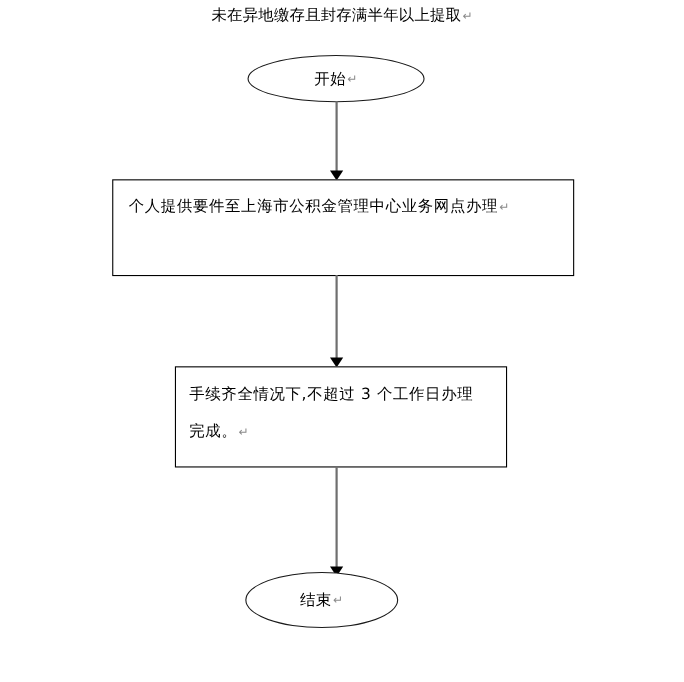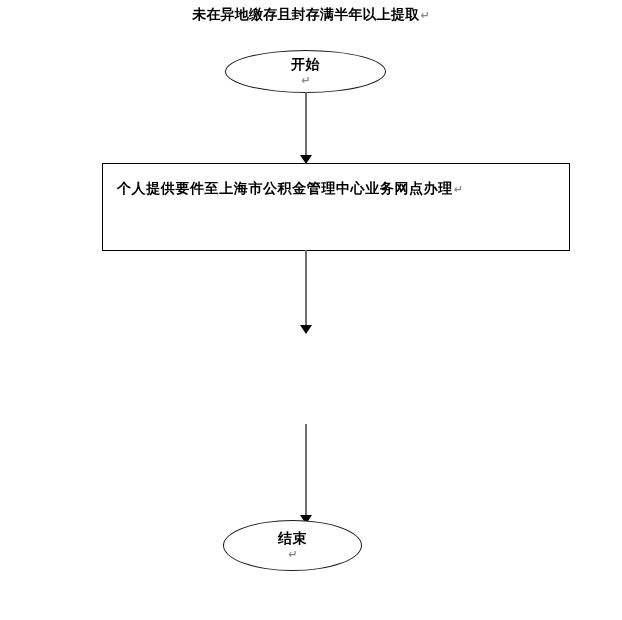--- a/index.html
+++ b/index.html
@@ -10,21 +10,20 @@
   }
   body {
     font-family: "DejaVu Sans", "Liberation Sans", sans-serif;
   }
   #page {
     position: relative;
     width: 622px;
     height: 620px;
     background: #ffffff;
     overflow: hidden;
-    font-weight: bold;
   }
 
   
   .doc-title {
     position: absolute;
     left: 0;
     top: 4px;
     width: 622px;
     text-align: center;
     font-size: 14px;
@@ -49,21 +48,20 @@
     box-sizing: border-box;
     border: 1.3px solid #1a1a1a;
     border-radius: 50%;
     background: #ffffff;
     display: flex;
     align-items: center;
     justify-content: center;
     font-size: 14px;
     color: #000000;
     letter-spacing: 0.5px;
-    flex-direction: column;
   }
   #oval-start {
     left: 225px;
     top: 50px;
     width: 161px;
     height: 43px;
   }
   #oval-end {
     left: 223px;
     top: 520px;
@@ -77,21 +75,21 @@
     box-sizing: border-box;
     border: 1.3px solid #000000;
     background: #ffffff;
     color: #000000;
     font-size: 14px;
     letter-spacing: 0.6px;
   }
   #box-apply {
     left: 102px;
     top: 163px;
-    width: 468px;
+    width: 420px;
     height: 88px;
     padding: 14px 0 16px 14px;
   }
   #box-apply .line {
     line-height: 20px;
     white-space: nowrap;
   }
   #box-process {
     left: 159px;
     top: 333px;
@@ -154,20 +152,24 @@
 
   <div class="proc-box" id="box-apply">
     <div class="line"><span>个人提供要件至上海市公积金管理中心业务网点办理</span><span class="pmark">↵</span></div>
   </div>
 
   <div class="connector" id="conn-2">
     <div class="stem"></div>
     <div class="head"></div>
   </div>
 
+  <div class="proc-box" id="box-process">
+    <div class="line">手续齐全情况下,不超过 3 个工作日办理</div>
+    <div class="line"><span>完成。</span><span class="pmark">↵</span></div>
+  </div>
 
   <div class="connector" id="conn-3">
     <div class="stem"></div>
     <div class="head"></div>
   </div>
 
   <div class="oval" id="oval-end">
     <span>结束</span>
       <span class="pmark">↵</span>
   </div>

